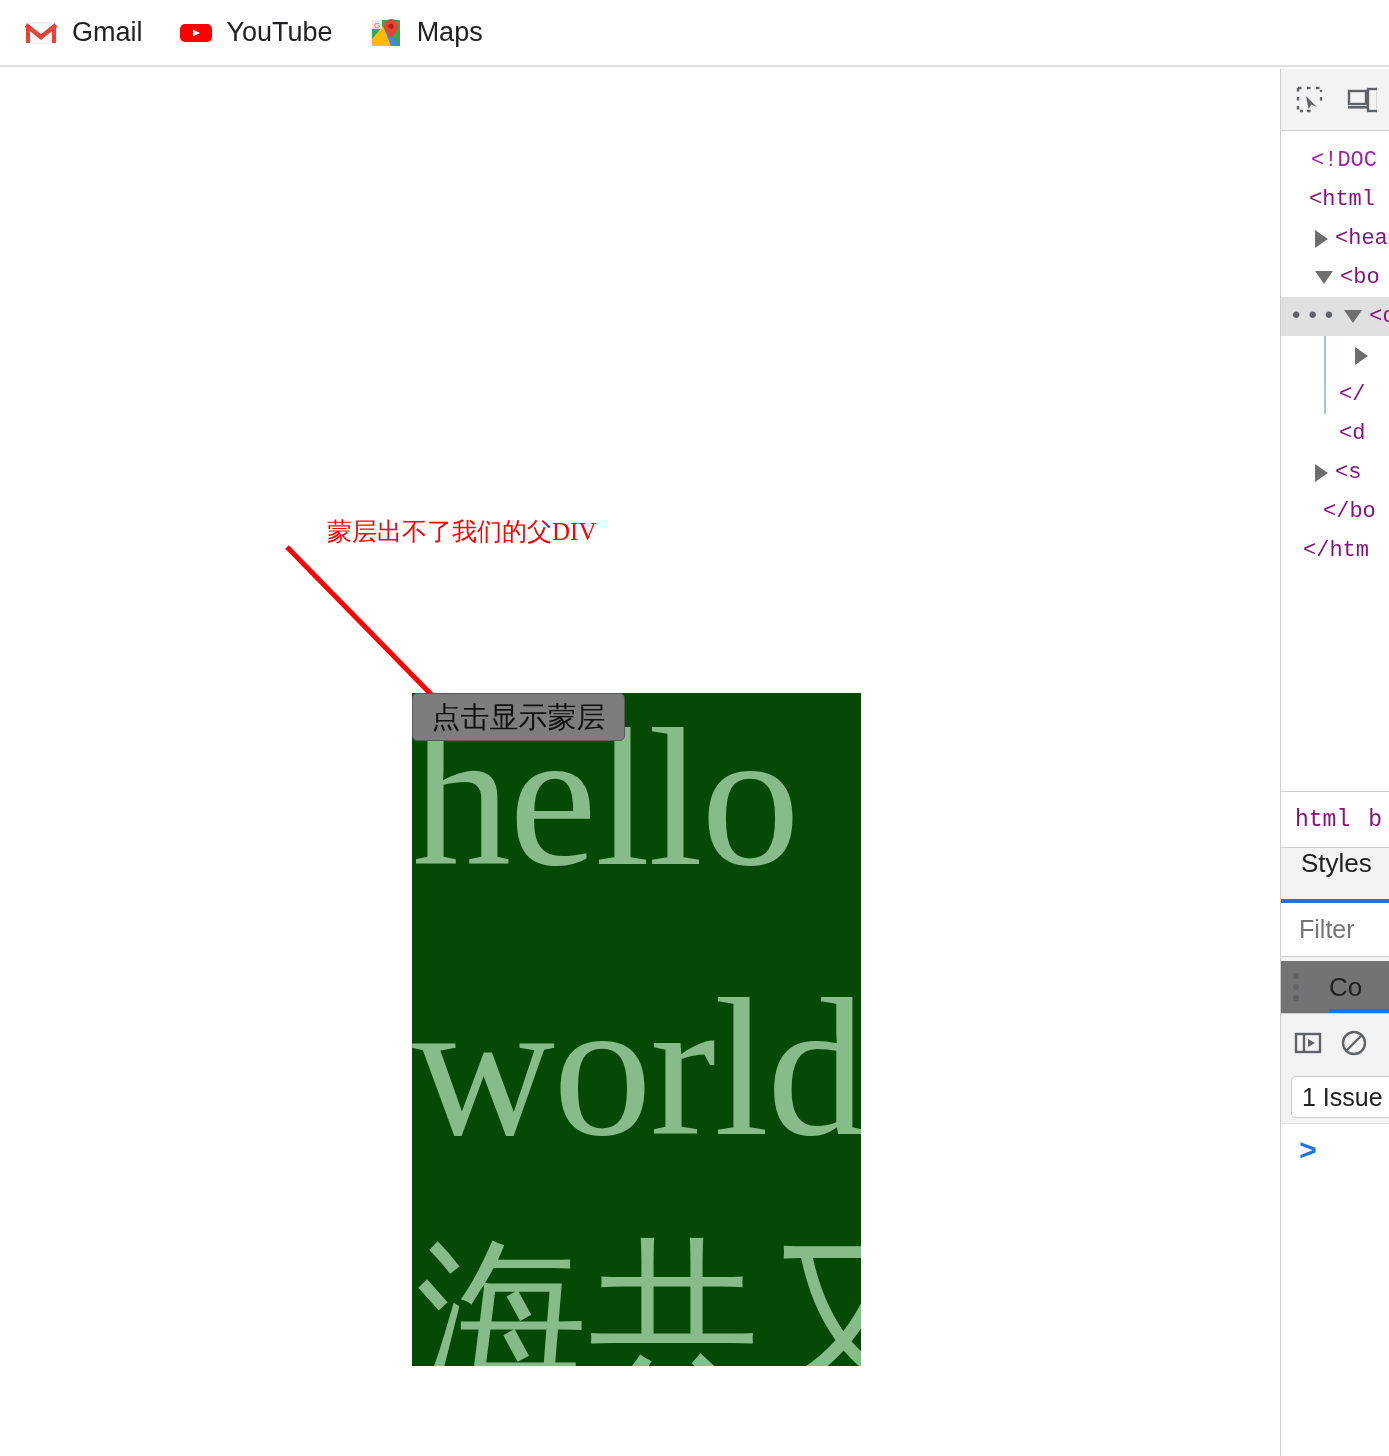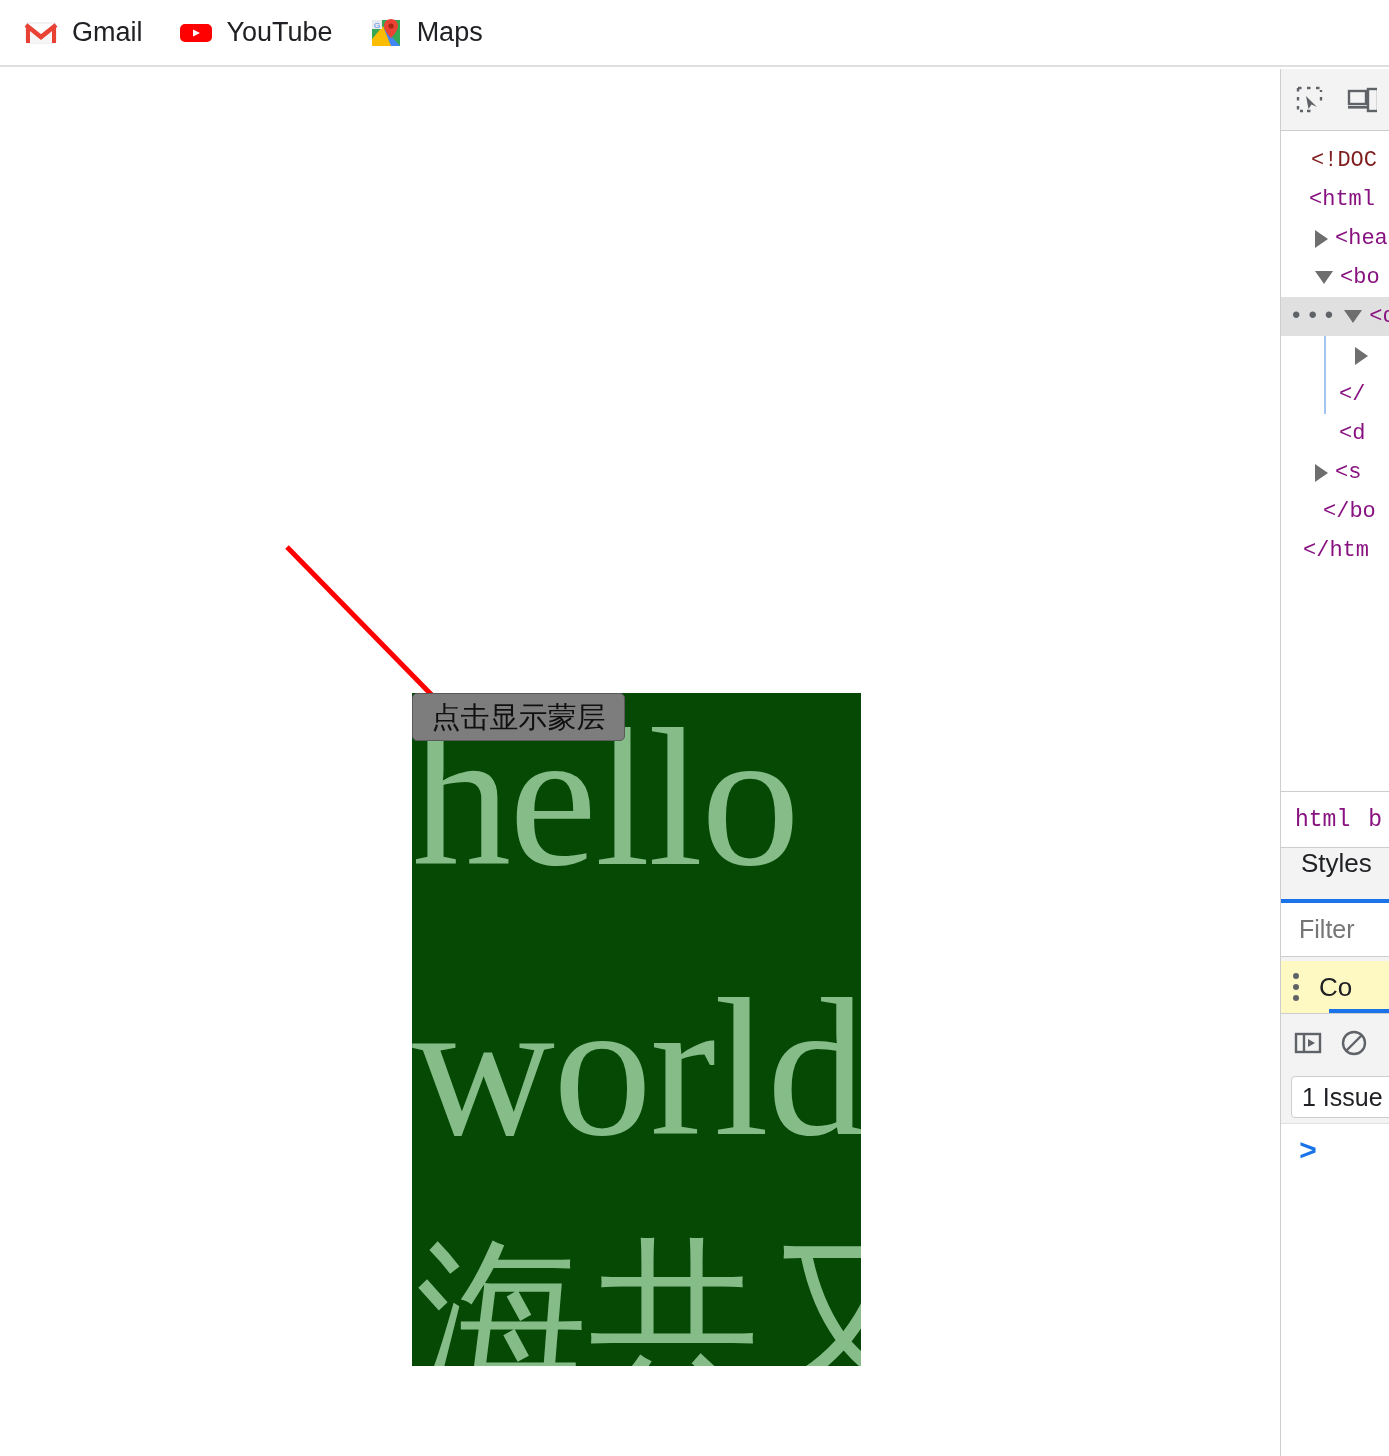--- a/index.html
+++ b/index.html
@@ -161,21 +161,21 @@
   .dom-row {
     position: relative;
     height: 39px;
     display: flex;
     align-items: center;
     white-space: nowrap;
     cursor: pointer;
   }
   .dom-row.selected { background: #e0e0e0; }
   .dom-text { color: #881280; }
-  .dom-text.doctype { color: #7f1d1d; }
+  .dom-text.doctype { color: #a21caf; }
   .tri {
     width: 0; height: 0;
     margin-right: 7px;
     flex: 0 0 auto;
   }
   .tri.closed {
     border-top: 9px solid transparent;
     border-bottom: 9px solid transparent;
     border-left: 13px solid #6e6e6e;
   }
@@ -248,26 +248,26 @@
     background: transparent;
     font-family: "Liberation Sans", sans-serif;
     font-size: 25px;
     color: #5f6368;
     width: 100%;
   }
 
   
   #console-tabbar {
     height: 56px;
-    background: #fef9c3;
+    background: #737373;
     border-top: 4px solid #f3f3f3;
     display: flex;
     align-items: center;
     padding-left: 12px;
-    gap: 20px;
+    gap: 30px;
     position: relative;
   }
   #console-tab-underline {
     position: absolute;
     left: 48px; bottom: 0;
     width: 61px; height: 4px;
     background: #1a73e8;
   }
   #console-tab-label {
     font-family: "Liberation Sans", sans-serif;
@@ -384,20 +384,21 @@
         <path d="M22 3 C26 3 29 6 29 10 C29 15 22 22 22 22 C22 22 15 15 15 10 C15 6 18 3 22 3 Z" fill="#ea4335"></path>
         <circle cx="22" cy="10" r="2.6" fill="#a52714"></circle>
       </svg>
     </span>
     <span class="bookmark-label">Maps</span>
   </div>
 </div>
 
 <div id="page-viewport">
 
+  <div id="annotation-text">蒙层出不了我们的父DIV</div>
 
   <svg id="annotation-arrow" viewBox="0 0 220 230">
     <defs>
       <marker id="arrowhead" markerWidth="5" markerHeight="5" refX="3.4" refY="2.5" orient="auto">
         <polygon points="0,0 5,2.5 0,5" fill="#ff0000"></polygon>
       </marker>
     </defs>
     <line x1="12" y1="13" x2="190" y2="195" stroke="#ff0000" stroke-width="5" marker-end="url(#arrowhead)"></line>
   </svg>
 

